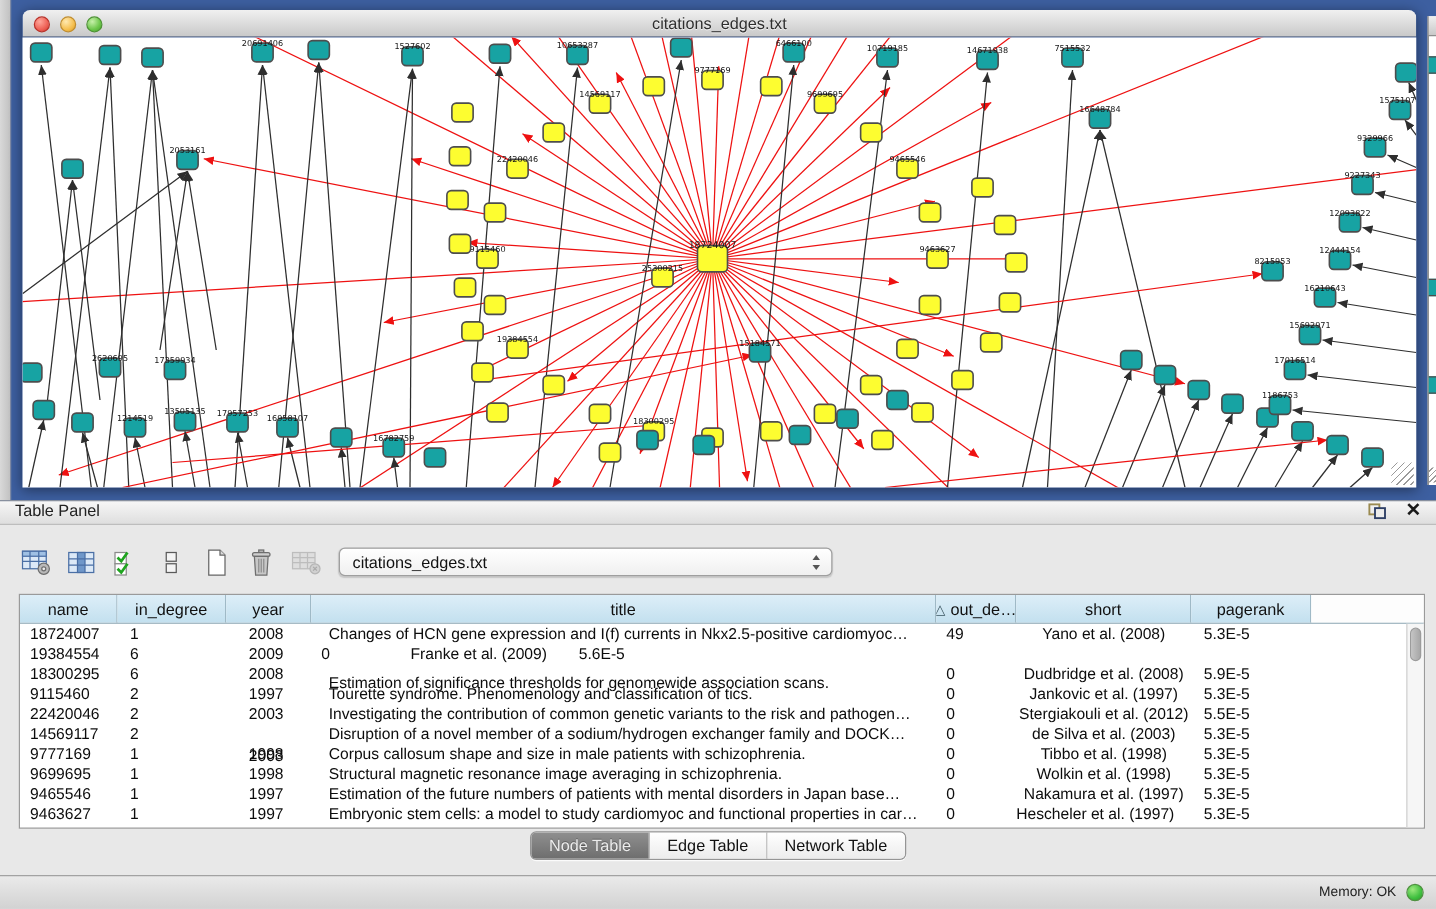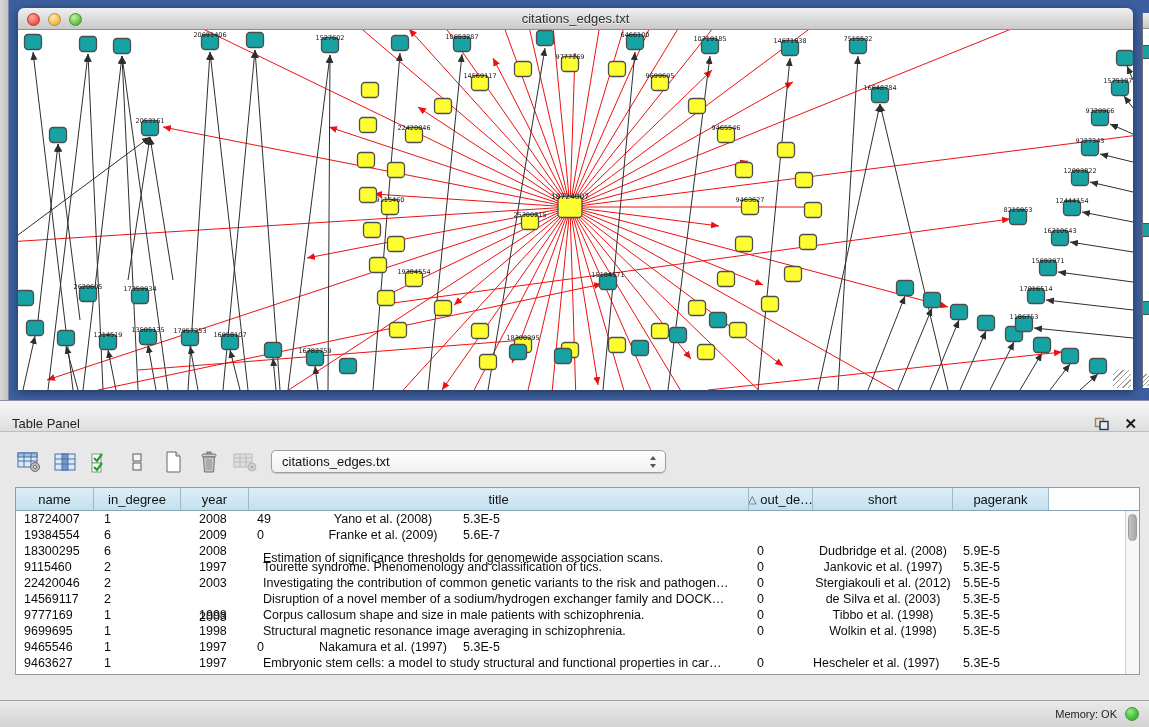--- a/index.html
+++ b/index.html
@@ -30,21 +30,21 @@
       background:repeating-linear-gradient(135deg,transparent 0 3px,#9a9a9a 3px 4px);}
   .side-sliver{position:absolute;left:1142px;top:13px;width:7px;height:375px;background:#ffffff;
       border-left:1px solid #6f6f6f;}
   .side-sliver .cap{position:absolute;left:0;top:0;width:7px;height:16px;background:linear-gradient(#efefef,#c9c9c9);border-bottom:1px solid #8e8e8e;}
   .side-sliver .nodebit{position:absolute;width:7px;height:14px;background:#17a3a3;border-top:1px solid #4d4d4d;border-bottom:1px solid #4d4d4d;}
   .side-sliver .sgrip{position:absolute;bottom:2px;left:0;width:7px;height:12px;
       background:repeating-linear-gradient(135deg,transparent 0 2px,#9a9a9a 2px 3px);}
 
   
   .table-panel{position:absolute;left:0;top:400px;width:1149px;height:327px;background:#e8e8e8;}
-  .panel-header{height:32px;display:flex;align-items:flex-end;padding:0 12px;
+  .panel-header{height:20px;display:flex;align-items:flex-start;padding:0 12px;
       background:linear-gradient(#f7f7f7,#dedede);
       border-top:1px solid #88909f;border-bottom:1px solid #bdbdbd;}
   .panel-title{font-size:13px;color:#222;}
   .ph-icons{margin-left:auto;display:flex;align-items:center;gap:14px;}
   .float-btn,.close-btn{background:none;border:none;padding:0;cursor:default;display:flex;align-items:center;}
   .close-btn{font-size:15px;font-weight:bold;color:#1a1a1a;line-height:1;}
 
   .panel-body{position:relative;height:271px;background:#e8e8e8;}
   .toolbar{position:absolute;left:14px;top:14px;height:32px;display:flex;align-items:center;}
   .icn{width:30px;height:30px;background:none;border:none;padding:0;margin-right:6px;
@@ -654,31 +654,32 @@
             <div class="th" style="width: 64px;"><span class="sort">△</span>out_de…</div>
             <div class="th" style="width: 140px;">short</div>
             <div class="th" style="width: 96px;">pagerank</div>
             <div class="th fill"></div>
           </div>
         <div id="tbody">
             <div class="trow">
               <div class="td" style="width: 78px; padding-left: 8px;">18724007</div>
               <div class="td" style="width: 87px; padding-left: 10px;">1</div>
               <div class="td" style="width: 68px; padding-left: 18px;">2008</div>
+              <div class="td" style="width: 500px; padding-left: 14px;">Changes of HCN gene expression and I(f) currents in Nkx2.5-positive cardiomyoc…</div>
               <div class="td" style="width: 64px; padding-left: 8px;">49</div>
               <div class="td" style="width: 140px; text-align: center;">Yano et al. (2008)</div>
               <div class="td" style="width: 96px; padding-left: 10px;">5.3E-5</div>
             </div>
             <div class="trow">
               <div class="td" style="width: 78px; padding-left: 8px;">19384554</div>
               <div class="td" style="width: 87px; padding-left: 10px;">6</div>
               <div class="td" style="width: 68px; padding-left: 18px;">2009</div>
               <div class="td" style="width: 64px; padding-left: 8px;">0</div>
               <div class="td" style="width: 140px; text-align: center;">Franke et al. (2009)</div>
-              <div class="td" style="width: 96px; padding-left: 10px;">5.6E-7</div>
+              <div class="td" style="width: 96px; padding-left: 10px;">5.6E-5</div>
             </div>
             <div class="trow">
               <div class="td" style="width: 78px; padding-left: 8px;">18300295</div>
               <div class="td" style="width: 87px; padding-left: 10px;">6</div>
               <div class="td" style="width: 68px; padding-left: 18px;">2008</div>
               <div class="td" style="width: 500px; padding-left: 14px; margin-top: 13px;">Estimation of significance thresholds for genomewide association scans.</div>
               <div class="td" style="width: 64px; padding-left: 8px;">0</div>
               <div class="td" style="width: 140px; text-align: center;">Dudbridge et al. (2008)</div>
               <div class="td" style="width: 96px; padding-left: 10px;">5.9E-5</div>
             </div>
@@ -724,39 +725,47 @@
               <div class="td" style="width: 68px; padding-left: 18px;">1998</div>
               <div class="td" style="width: 500px; padding-left: 14px;">Structural magnetic resonance image averaging in schizophrenia.</div>
               <div class="td" style="width: 64px; padding-left: 8px;">0</div>
               <div class="td" style="width: 140px; text-align: center;">Wolkin et al. (1998)</div>
               <div class="td" style="width: 96px; padding-left: 10px;">5.3E-5</div>
             </div>
             <div class="trow">
               <div class="td" style="width: 78px; padding-left: 8px;">9465546</div>
               <div class="td" style="width: 87px; padding-left: 10px;">1</div>
               <div class="td" style="width: 68px; padding-left: 18px;">1997</div>
+              <div class="td" style="width: 500px; padding-left: 14px;">Estimation of the future numbers of patients with mental disorders in Japan base…</div>
               <div class="td" style="width: 64px; padding-left: 8px;">0</div>
               <div class="td" style="width: 140px; text-align: center;">Nakamura et al. (1997)</div>
               <div class="td" style="width: 96px; padding-left: 10px;">5.3E-5</div>
             </div>
             <div class="trow">
               <div class="td" style="width: 78px; padding-left: 8px;">9463627</div>
               <div class="td" style="width: 87px; padding-left: 10px;">1</div>
               <div class="td" style="width: 68px; padding-left: 18px;">1997</div>
-              <div class="td" style="width: 500px; padding-left: 14px;">Embryonic stem cells: a model to study structural and functional properties in car…</div>
+              <div class="td" style="width: 500px; padding-left: 14px;">Embryonic stem cells: a model to study cardiomyoc and functional properties in car…</div>
               <div class="td" style="width: 64px; padding-left: 8px;">0</div>
               <div class="td" style="width: 140px; text-align: left;">Hescheler et al. (1997)</div>
               <div class="td" style="width: 96px; padding-left: 10px;">5.3E-5</div>
             </div>
           </div>
         <div class="vscroll">
           <div class="vthumb"></div>
         </div>
       </div>
 
+      <div class="tabs">
+        <div class="seg" id="seg">
+            <button class="sel">Node Table</button>
+            <button>Edge Table</button>
+            <button>Network Table</button>
+          </div>
+      </div>
     </div>
   </div>
 
   <div class="statusbar">
     <span class="mem">Memory: OK</span>
     <span class="memdot"></span>
   </div>
 
 </div>
 

